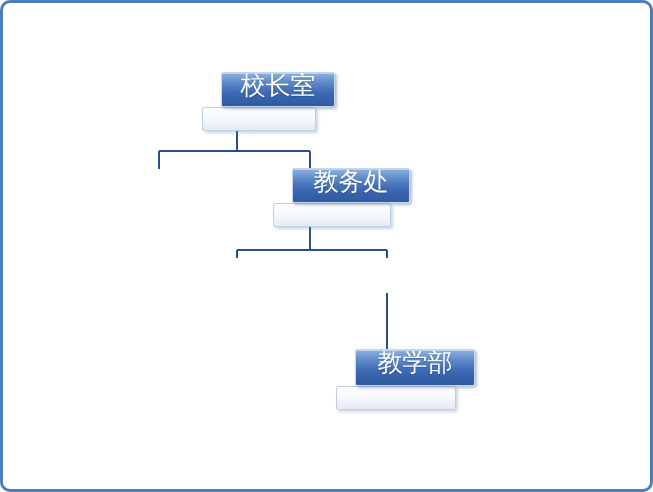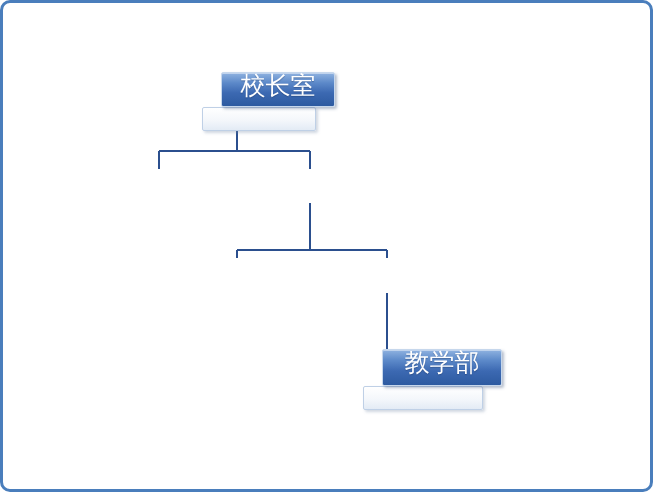--- a/index.html
+++ b/index.html
@@ -59,41 +59,47 @@
     line-height: 1;
     white-space: nowrap;
     text-shadow: 0 1px 1px rgba(20,40,80,0.35);
   }
   
   .n0 { left: 177px; top: 69px;  width: 114px; height: 35px; }
   .n1 { left: 97px;  top: 165px; width: 118px; height: 35px; }
   .n2 { left: 248px; top: 165px; width: 118px; height: 35px; }
   .n3 { left: 182px; top: 254px; width: 104px; height: 36px; }
   .n4 { left: 332px; top: 254px; width: 104px; height: 36px; }
-  .n5 { left: 338px; top: 346px; width: 120px; height: 37px; }
+  .n5 { left: 311px; top: 346px; width: 120px; height: 37px; }
 </style>
 </head>
 <body>
 
 <div class="frame">
 
   <svg class="connectors" width="653" height="492" viewBox="0 0 653 492" xmlns="http://www.w3.org/2000/svg">
     <path d="M234 104 V148 M156 148 H307 M156 148 V166 M307 148 V166
              M307 200 V247 M234 247 H384 M234 247 V255 M384 247 V255
              M384 290 V347" stroke="#2b4f8e" stroke-width="2" fill="none"></path>
   </svg>
 
   <div class="node n0">
     <div class="shadow-box"></div>
     <div class="blue-box">
       <span class="label">校长室</span>
     </div>
   </div>
 
 
+  <div class="node n2">
+    <div class="shadow-box"></div>
+    <div class="blue-box">
+      <span class="label">教务处</span>
+    </div>
+  </div>
 
 
 
   <div class="node n5">
     <div class="shadow-box"></div>
     <div class="blue-box">
       <span class="label">教学部</span>
     </div>
   </div>
 

